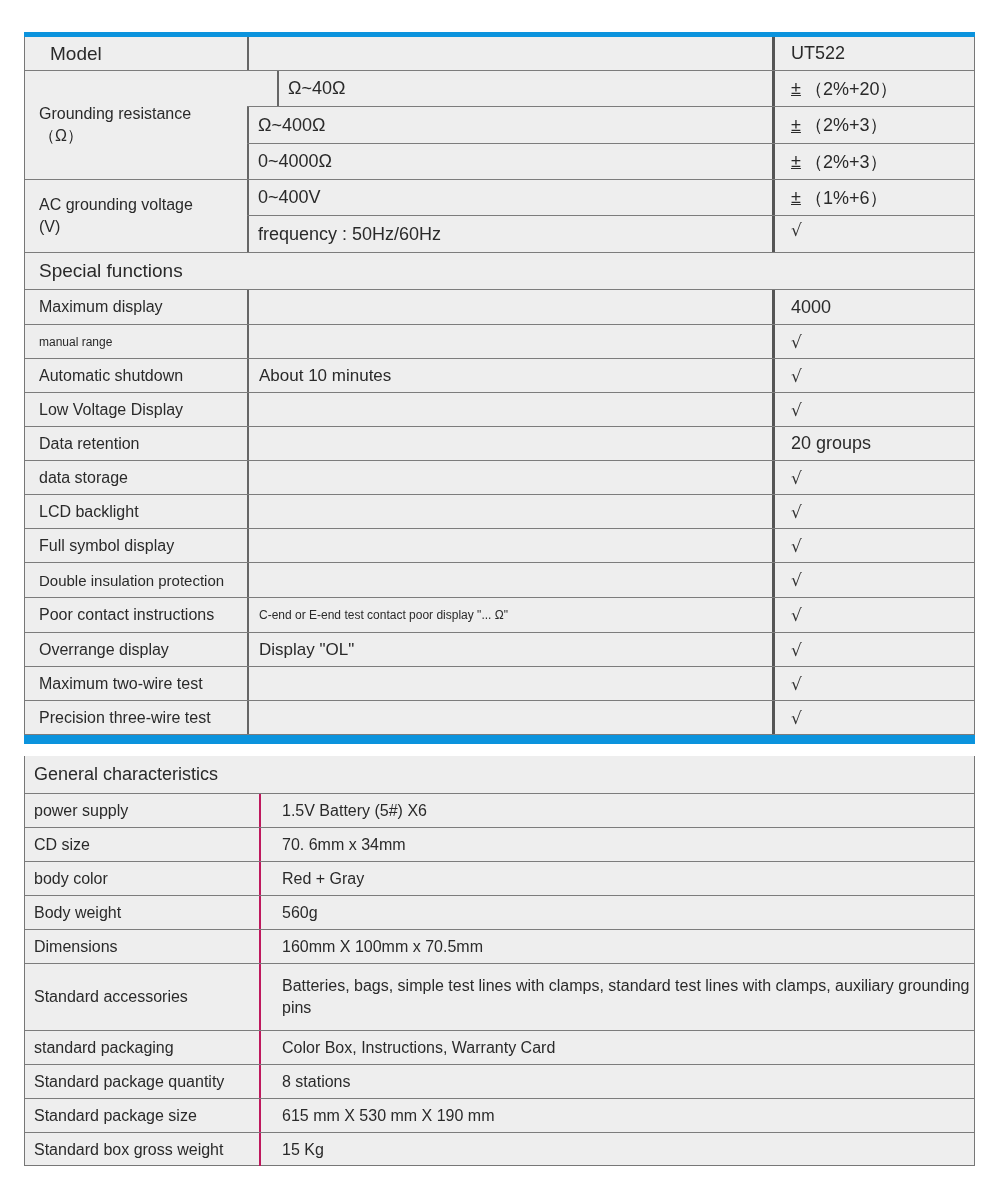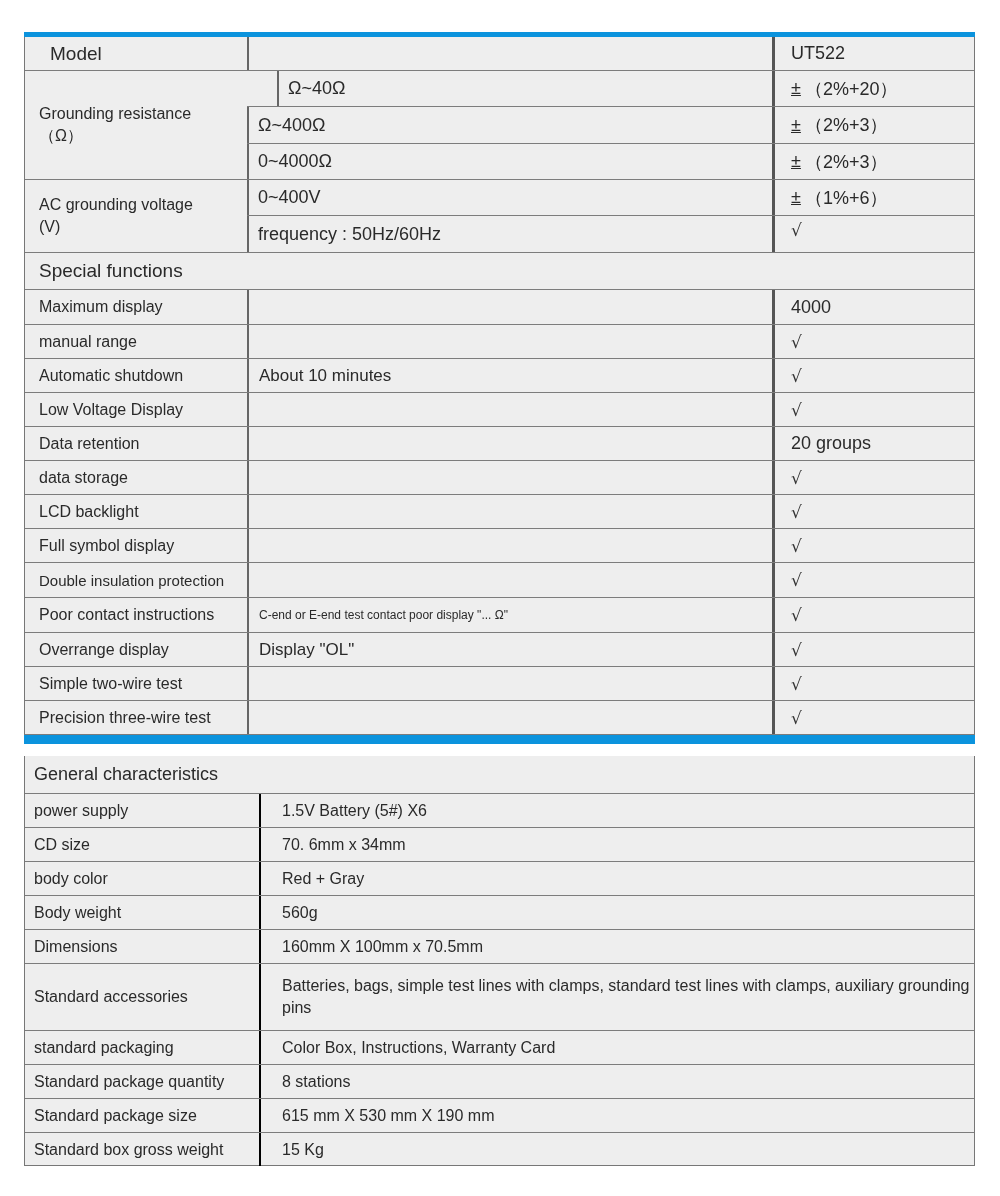--- a/index.html
+++ b/index.html
@@ -12,21 +12,21 @@
   .row { position: absolute; left: 0; right: 0; border-bottom: 1px solid #7c7c7c; box-sizing: border-box; }
   .cell { position: absolute; top: 0; bottom: 0; display: flex; align-items: center; box-sizing: border-box; white-space: nowrap; }
   .c1 { left: 0; width: 222px; padding-left: 14px; font-size: 16px; }
   .c2 { left: 222px; width: 525px; padding-left: 9px; font-size: 18px; border-left: 2px solid #666; }
   .c3 { left: 747px; right: 0; padding-left: 16px; font-size: 18px; border-left: 3px solid #555; }
   .check { font-family: "DejaVu Serif", serif; font-size: 17px; color: #333; }
   .pm { text-decoration: underline; margin-right: 4px; }
   .section-title { position: absolute; left: 14px; top: 0; bottom: 0; display: flex; align-items: center; font-size: 19px; }
   .blue-bar { position: absolute; left: 24px; width: 951px; top: 735px; height: 9px; background: #0b93dd; }
   .g1 { left: 0; width: 234px; padding-left: 9px; font-size: 16px; }
-  .g2 { left: 234px; right: 0; padding-left: 21px; font-size: 16px; border-left: 2px solid #000000; white-space: normal; line-height: 22px; }
+  .g2 { left: 234px; right: 0; padding-left: 21px; font-size: 16px; border-left: 2px solid #be185d; white-space: normal; line-height: 22px; }
   .multi { line-height: 22px; white-space: normal; }
 </style>
 </head>
 <body>
 
 <div class="hdr">
   <span style="left:26px">Basic Skills</span>
   <span style="left:272px">Range</span>
   <span style="left:762px">Basic accuracy</span>
 </div>
@@ -83,21 +83,21 @@
     <div class="section-title">Special functions</div>
   </div>
 
   <div id="sf-rows">
       <div class="row" style="top: 253px; height: 35px;">
         <div class="cell c1" style="font-size:16px">Maximum display</div>
         <div class="cell c2" style="font-size:17px;padding-left:10px;"></div>
         <div class="cell c3">4000</div>
       </div>
       <div class="row" style="top: 288px; height: 34px;">
-        <div class="cell c1" style="font-size:16px">manual range</div>
+        <div class="cell c1" style="font-size:12px">manual range</div>
         <div class="cell c2" style="font-size:17px;padding-left:10px;"></div>
         <div class="cell c3 check">√</div>
       </div>
       <div class="row" style="top: 322px; height: 34px;">
         <div class="cell c1" style="font-size:16px">Automatic shutdown</div>
         <div class="cell c2" style="font-size:17px;padding-left:10px;">About 10 minutes</div>
         <div class="cell c3 check">√</div>
       </div>
       <div class="row" style="top: 356px; height: 34px;">
         <div class="cell c1" style="font-size:16px">Low Voltage Display</div>
@@ -133,21 +133,21 @@
         <div class="cell c1" style="font-size:16px">Poor contact instructions</div>
         <div class="cell c2" style="font-size:12px;padding-left:10px;">C-end or E-end test contact poor display "... Ω"</div>
         <div class="cell c3 check">√</div>
       </div>
       <div class="row" style="top: 596px; height: 34px;">
         <div class="cell c1" style="font-size:16px">Overrange display</div>
         <div class="cell c2" style="font-size:17px;padding-left:10px;">Display "OL"</div>
         <div class="cell c3 check">√</div>
       </div>
       <div class="row" style="top: 630px; height: 34px;">
-        <div class="cell c1" style="font-size:16px">Simple two-wire test</div>
+        <div class="cell c1" style="font-size:16px">Maximum two-wire test</div>
         <div class="cell c2" style="font-size:17px;padding-left:10px;"></div>
         <div class="cell c3 check">√</div>
       </div>
       <div class="row" style="top: 664px; height: 34px;">
         <div class="cell c1" style="font-size:16px">Precision three-wire test</div>
         <div class="cell c2" style="font-size:17px;padding-left:10px;"></div>
         <div class="cell c3 check">√</div>
       </div>
     </div>
 </div>

